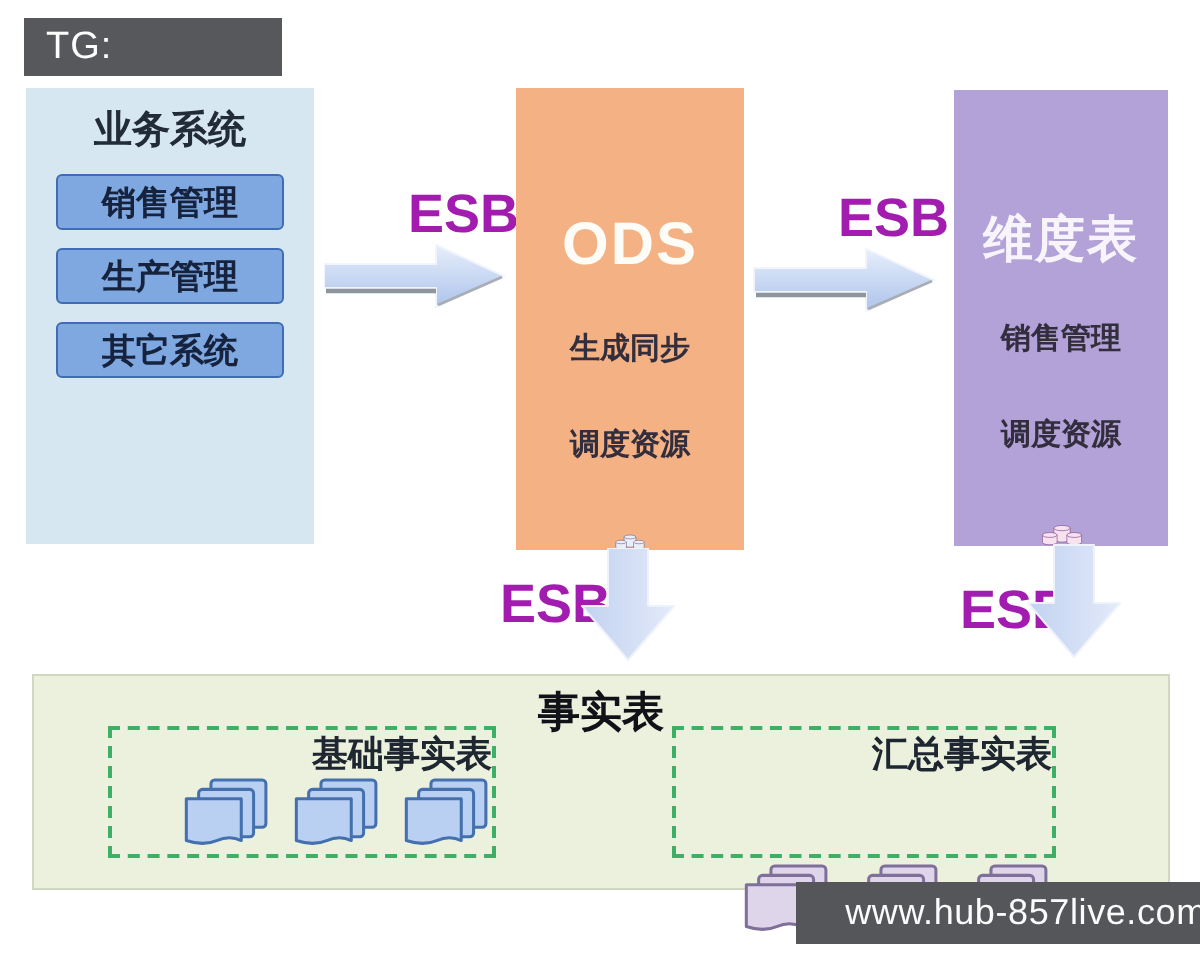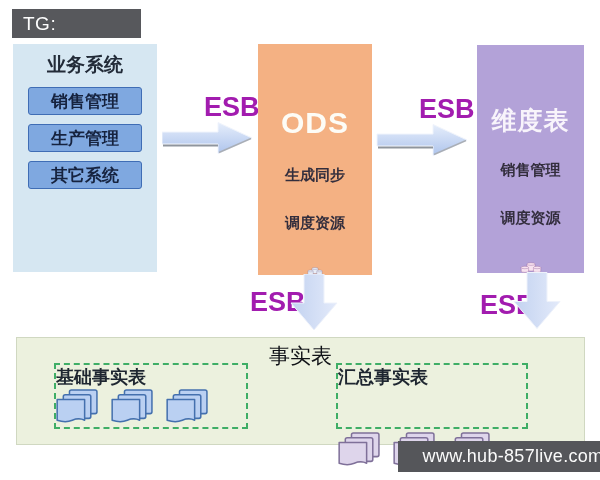--- a/index.html
+++ b/index.html
@@ -52,24 +52,24 @@
   .arrow{position:absolute;}
   .arrow-r1{left:162px;top:121px;}
   .arrow-r2{left:375px;top:123px;}
   .arrow-d1{left:290px;top:274px;}
   .arrow-d2{left:513px;top:272px;}
   
   .fact-panel{
     position:absolute;left:16px;top:337px;width:569px;height:108px;
     background:var(--fact-green);border:1px solid #d0d8c1;box-sizing:border-box;
   }
-  .fact-title{margin-top:4px;text-align:center;font-size:21px;font-weight:400;color:#101217;}
+  .fact-title{margin-top:4px;text-align:center;font-size:21px;font-weight:700;color:#101217;}
   .fact-group{
     position:absolute;top:25px;height:66px;border:2px dashed var(--dashed-green);
-    box-sizing:border-box;display:flex;flex-direction:column;align-items:flex-start;
+    box-sizing:border-box;display:flex;flex-direction:column;align-items:flex-end;
   }
   .fact-group-base{left:37px;width:194px;}
   .fact-group-sum{left:319px;width:192px;gap:43px;}
   .fact-group-label{margin-top:3px;font-size:18px;font-weight:700;color:#1e2630;line-height:19px;}
   .doc-row{display:flex;justify-content:center;gap:11px;margin-top:2px;}
   
   .site-watermark{
     position:absolute;left:398px;top:441px;width:202px;height:31px;
     background:#55565a;color:#fbfbfb;font-size:18px;
     display:flex;align-items:center;justify-content:center;letter-spacing:.3px;padding-left:14px;

